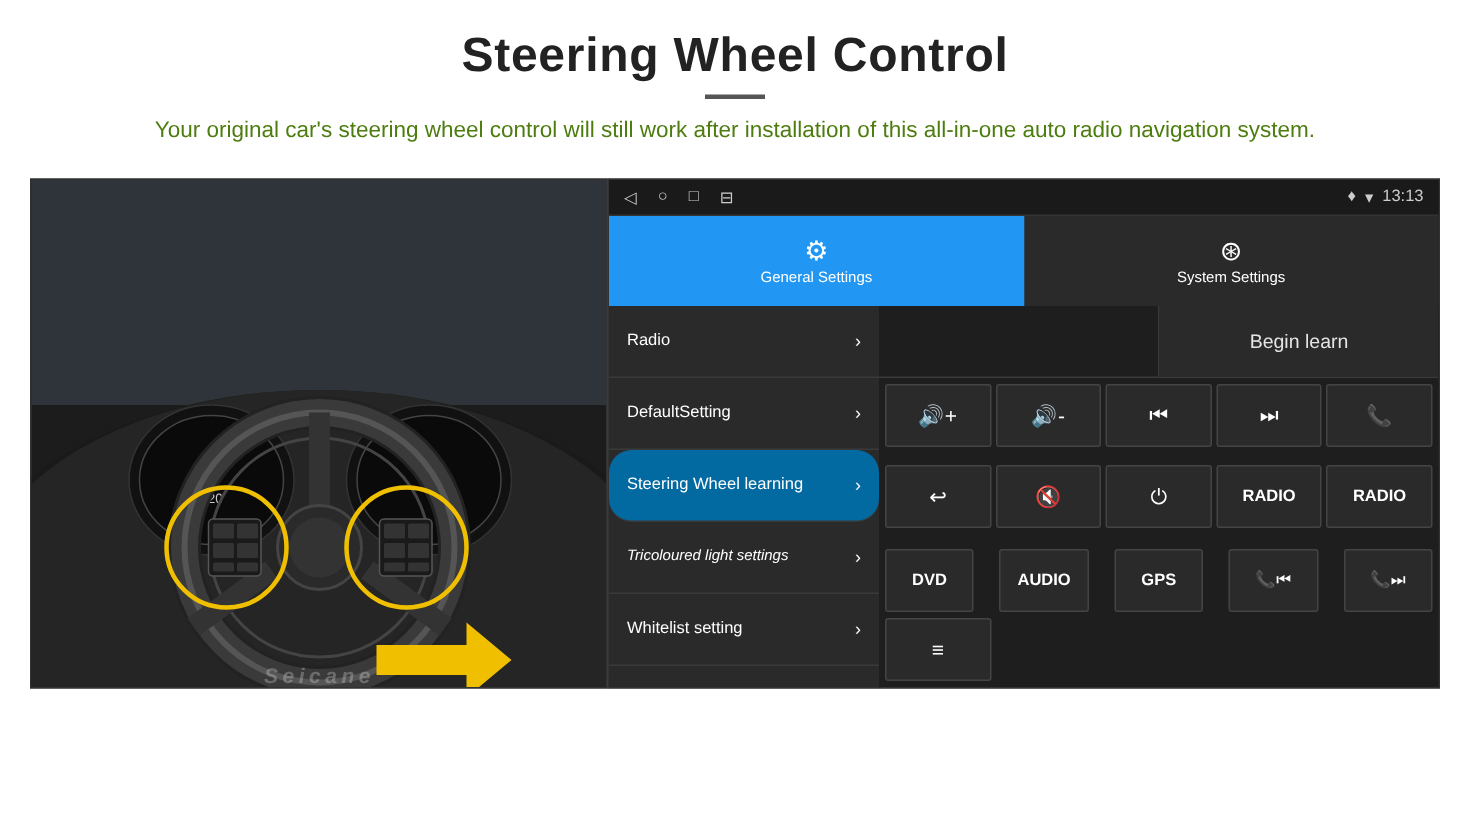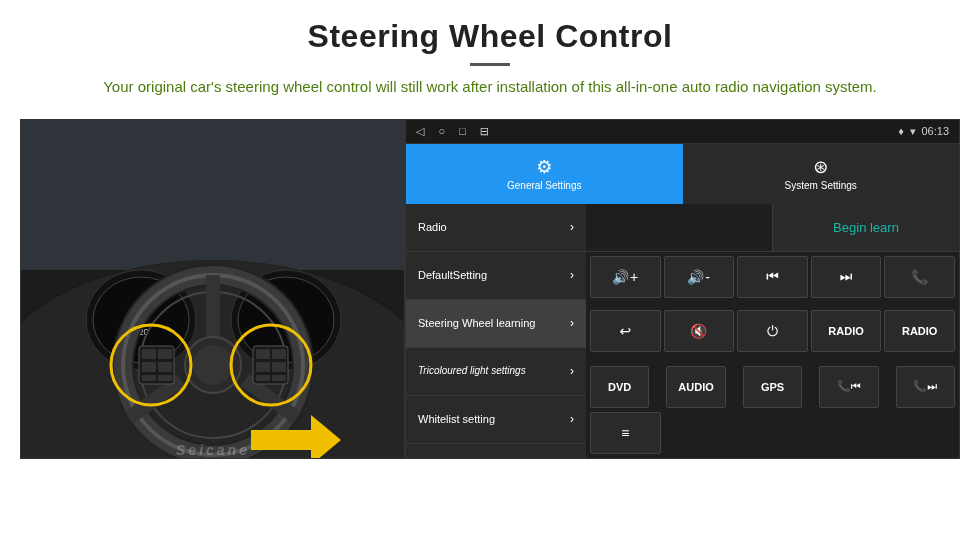--- a/index.html
+++ b/index.html
@@ -128,21 +128,22 @@
     .menu-item {
       display: flex;
       align-items: center;
       justify-content: space-between;
       padding: 0 12px;
       height: 48px;
       border-bottom: 1px solid #3a3a3a;
       cursor: pointer;
     }
     .menu-item.active {
-      background: #404040;
+      background: #0369a1;
+      border-radius: 15px;
     }
     .menu-item-text {
       color: #fff;
       font-size: 11px;
     }
     .menu-arrow {
       color: #fff;
       font-size: 12px;
     }
     
@@ -165,21 +166,21 @@
     .begin-learn-btn {
       flex: 1;
       display: flex;
       align-items: center;
       justify-content: center;
       background: #2a2a2a;
       cursor: pointer;
       border: none;
     }
     .begin-learn-text {
-      color: #14b8a6;
+      color: #e5e5e5;
       font-size: 13px;
     }
     
     .button-grid {
       display: grid;
       grid-template-columns: repeat(5, 1fr);
       gap: 3px;
       padding: 4px;
       flex: 1;
     }
@@ -285,21 +286,21 @@
     <div class="status-bar">
       <div class="nav-icons">
         <span class="nav-icon">◁</span>
         <span class="nav-icon">○</span>
         <span class="nav-icon">□</span>
         <span class="nav-icon">⊟</span>
       </div>
       <div class="status-right">
         <span>♦</span>
         <span>▾</span>
-        <span>06:13</span>
+        <span>13:13</span>
       </div>
     </div>
 
     <div class="settings-tabs">
       <div class="settings-tab active">
         <span class="tab-icon">⚙</span>
         <span class="tab-label">General Settings</span>
       </div>
       <div class="settings-tab inactive">
         <span class="tab-icon">⊛</span>

